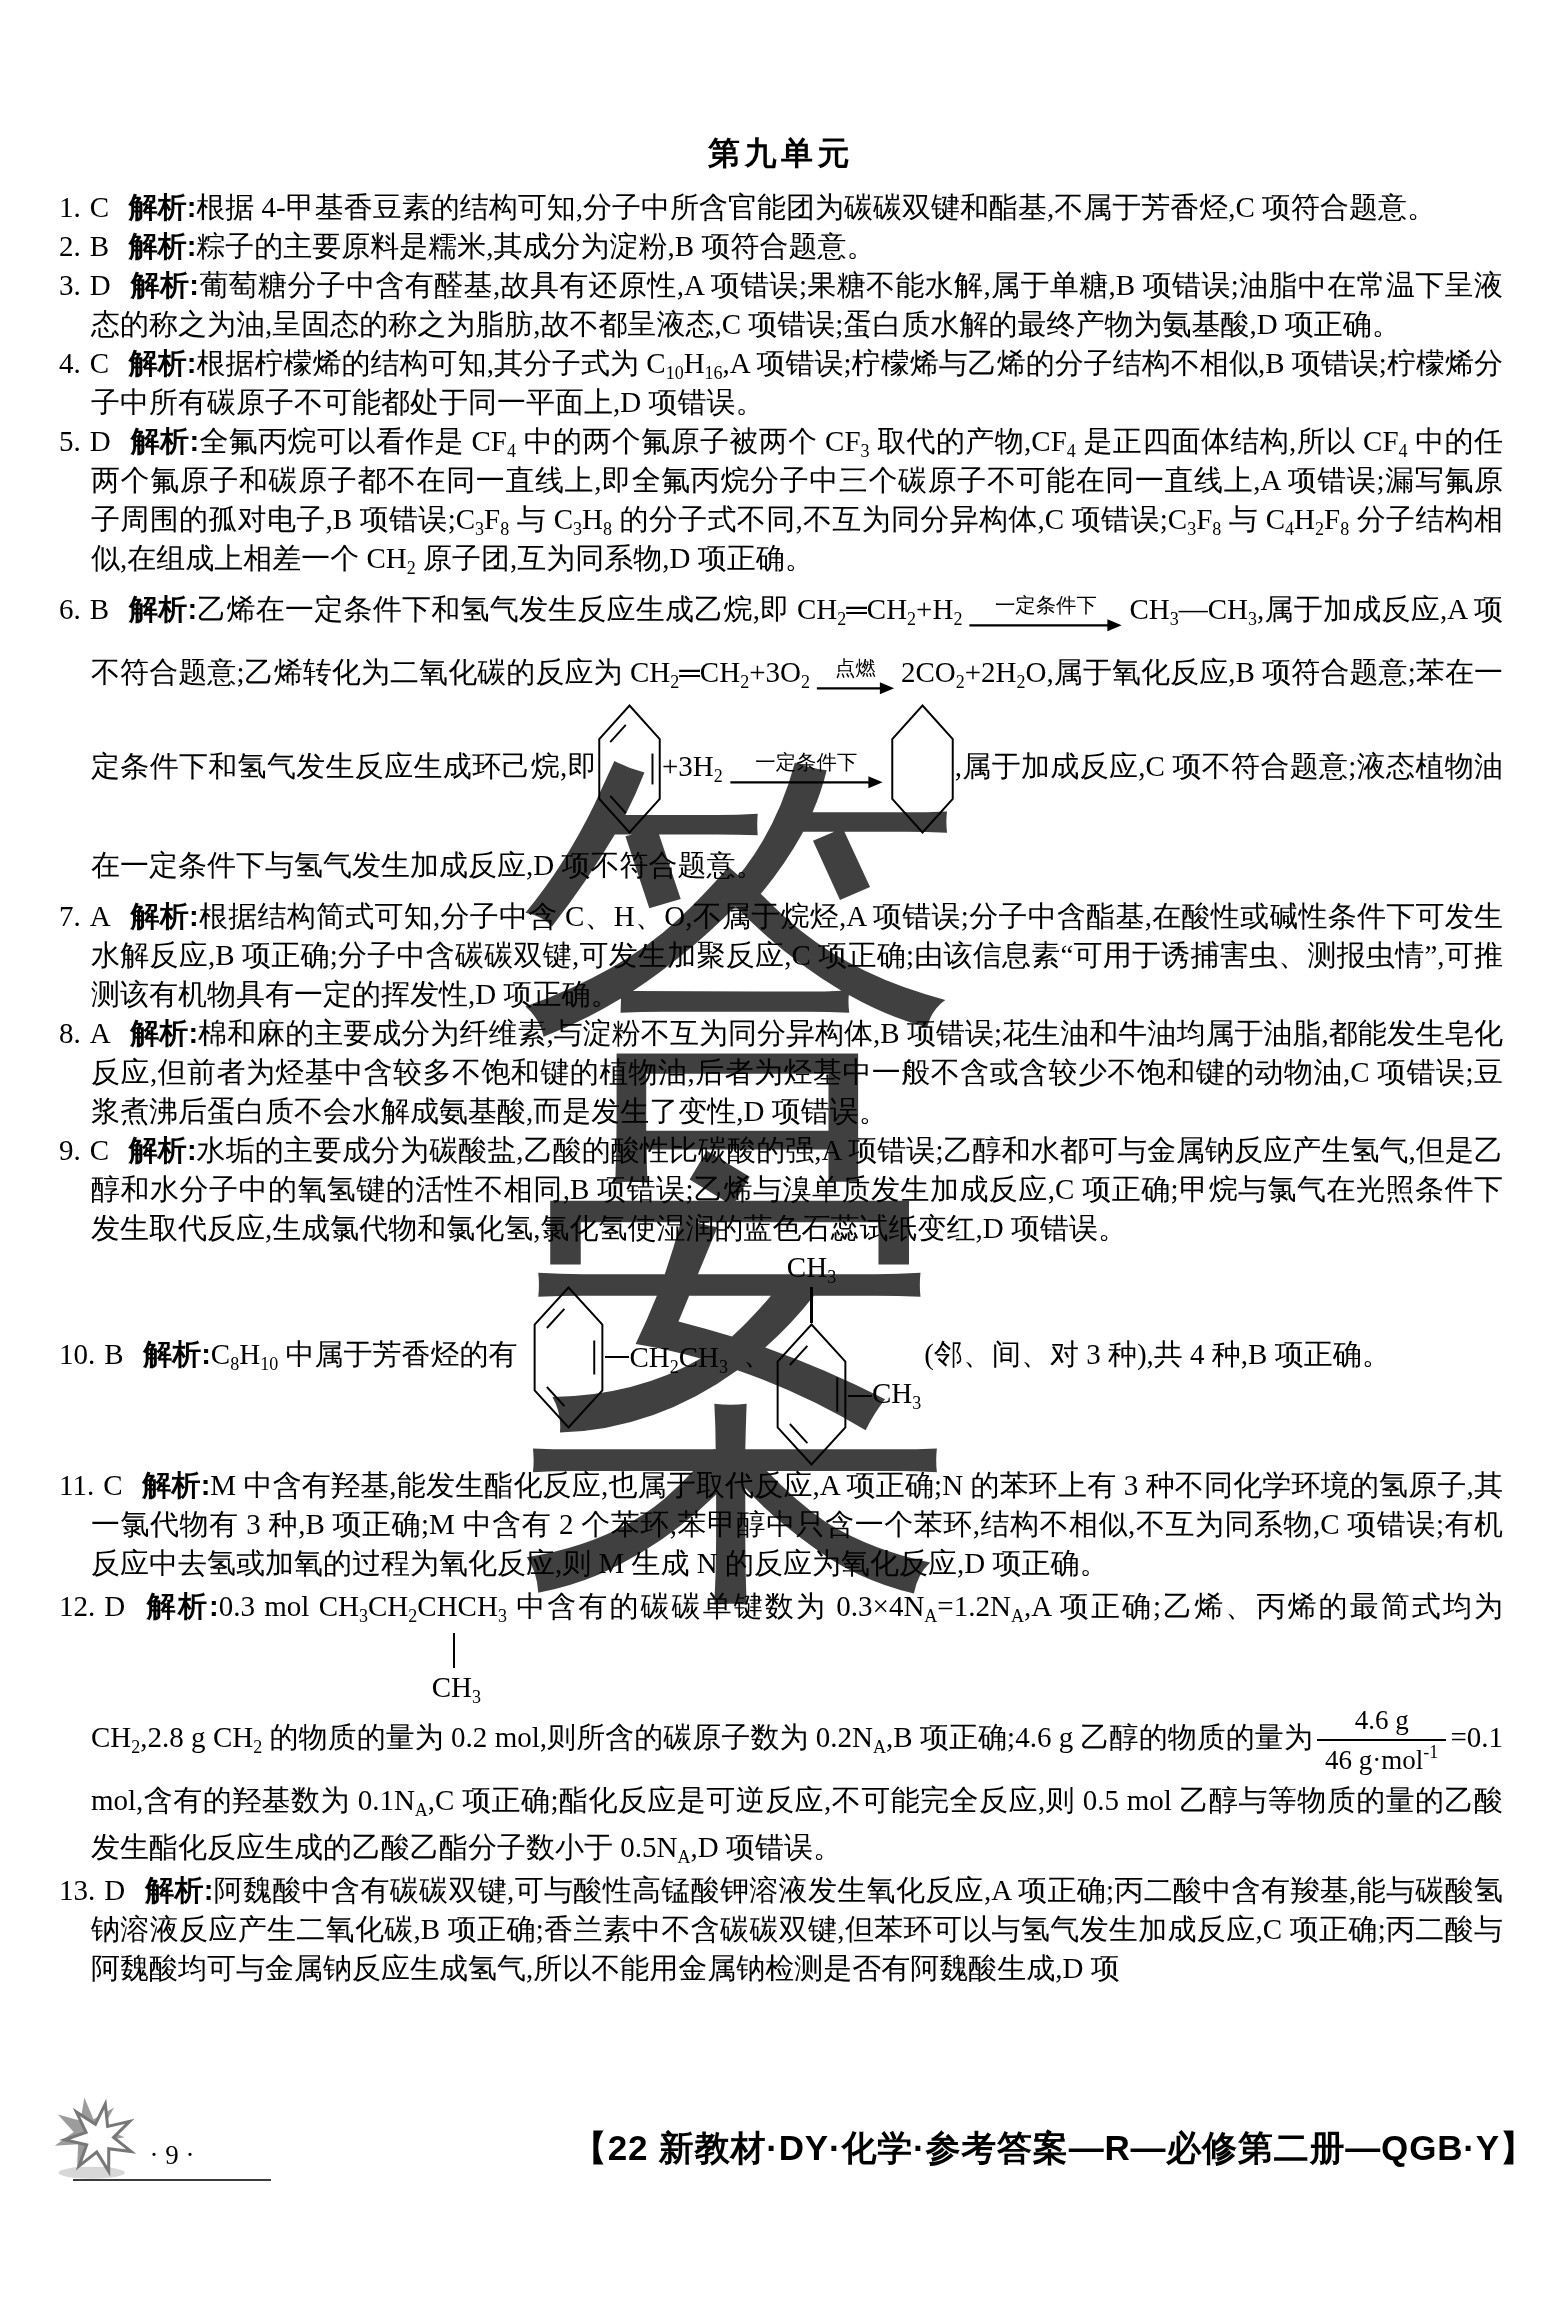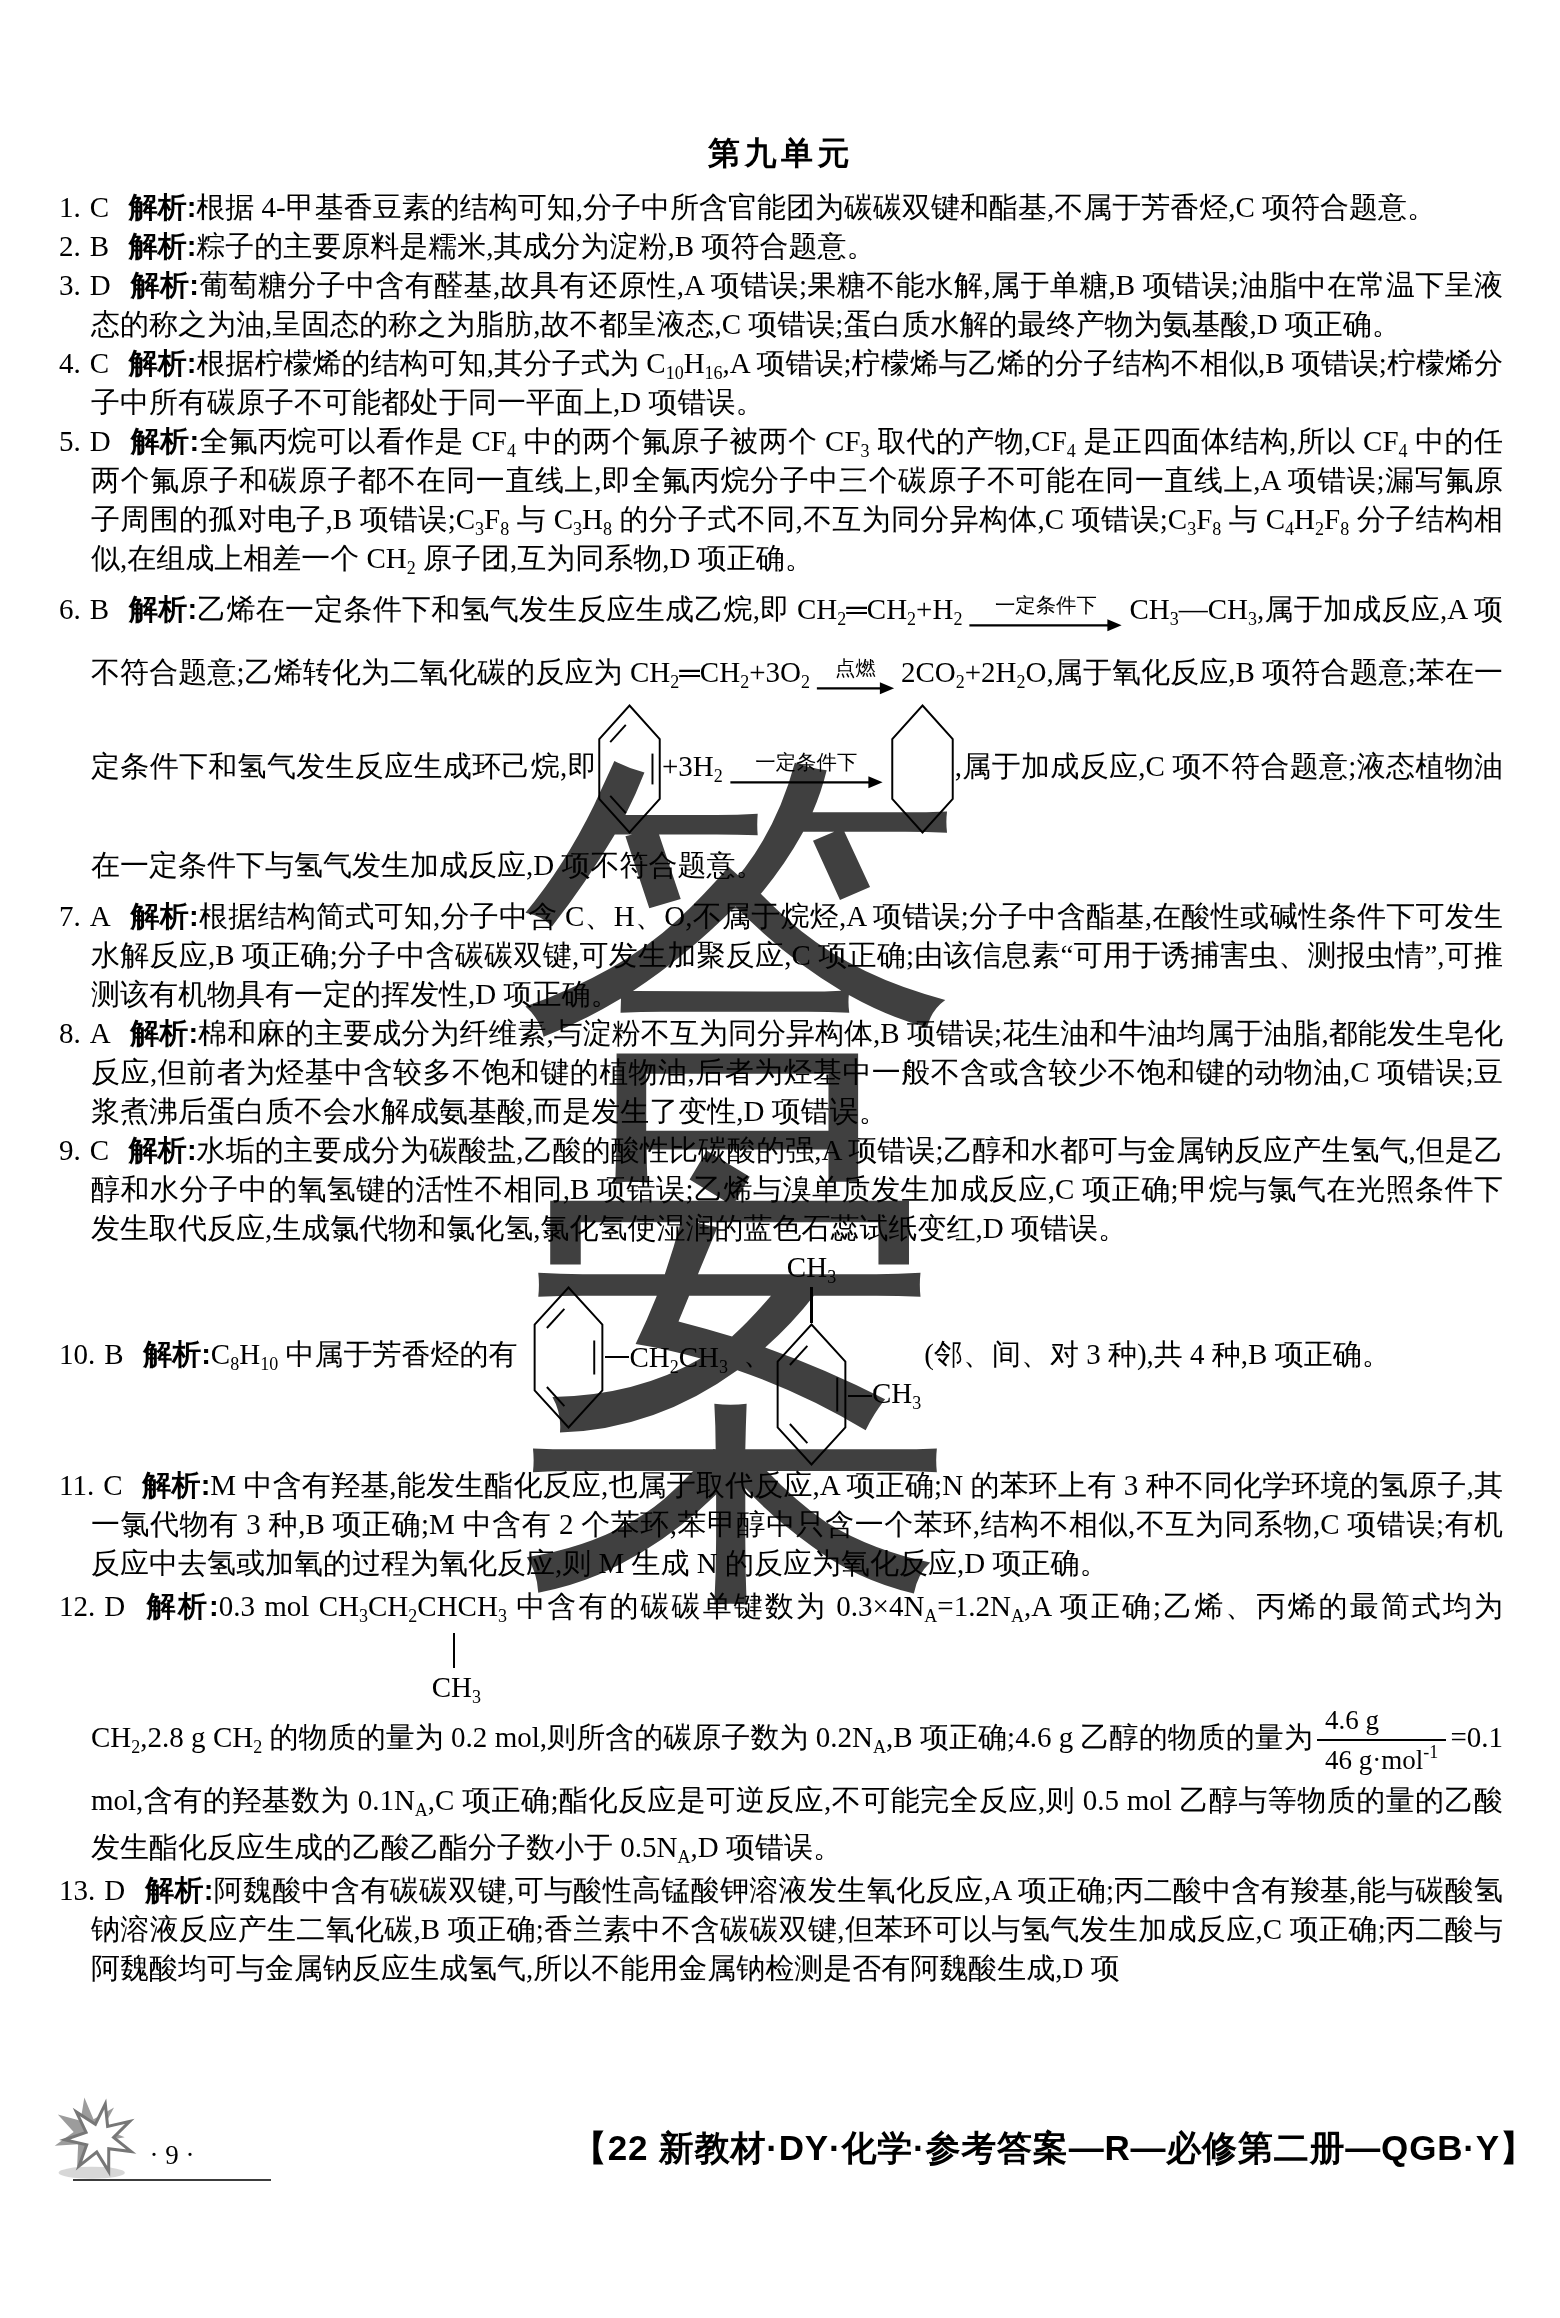--- a/index.html
+++ b/index.html
@@ -40,21 +40,21 @@
   sub{vertical-align:-6px;}
   sup{vertical-align:10.6px;}
 
   
   .rxn{display:inline-flex;flex-direction:column;align-items:center;
        vertical-align:middle;margin:0 6px;text-indent:0;}
   .rxn .lbl{font-size:20.4px;line-height:24px;white-space:nowrap;}
   .rxn svg{display:block;}
 
   
-  .frac{display:inline-flex;flex-direction:column;align-items:flex-start;
+  .frac{display:inline-flex;flex-direction:column;align-items:center;
         vertical-align:middle;margin:0 4.5px;text-indent:0;font-size:27px;line-height:33px;}
   .frac .fnum{padding:0 7.6px 1.5px;white-space:nowrap;}
   .frac .fden{border-top:2.3px solid #000;padding:3px 7.6px 0;white-space:nowrap;}
 
   
   .hex{vertical-align:middle;}
   .struct{display:inline-flex;align-items:center;vertical-align:middle;
           text-indent:0;margin:0 15px;white-space:nowrap;}
   .hbond{width:24px;height:0;border-top:2.3px solid #000;flex:none;}
   .struct-x{display:inline-flex;align-items:flex-end;vertical-align:middle;

